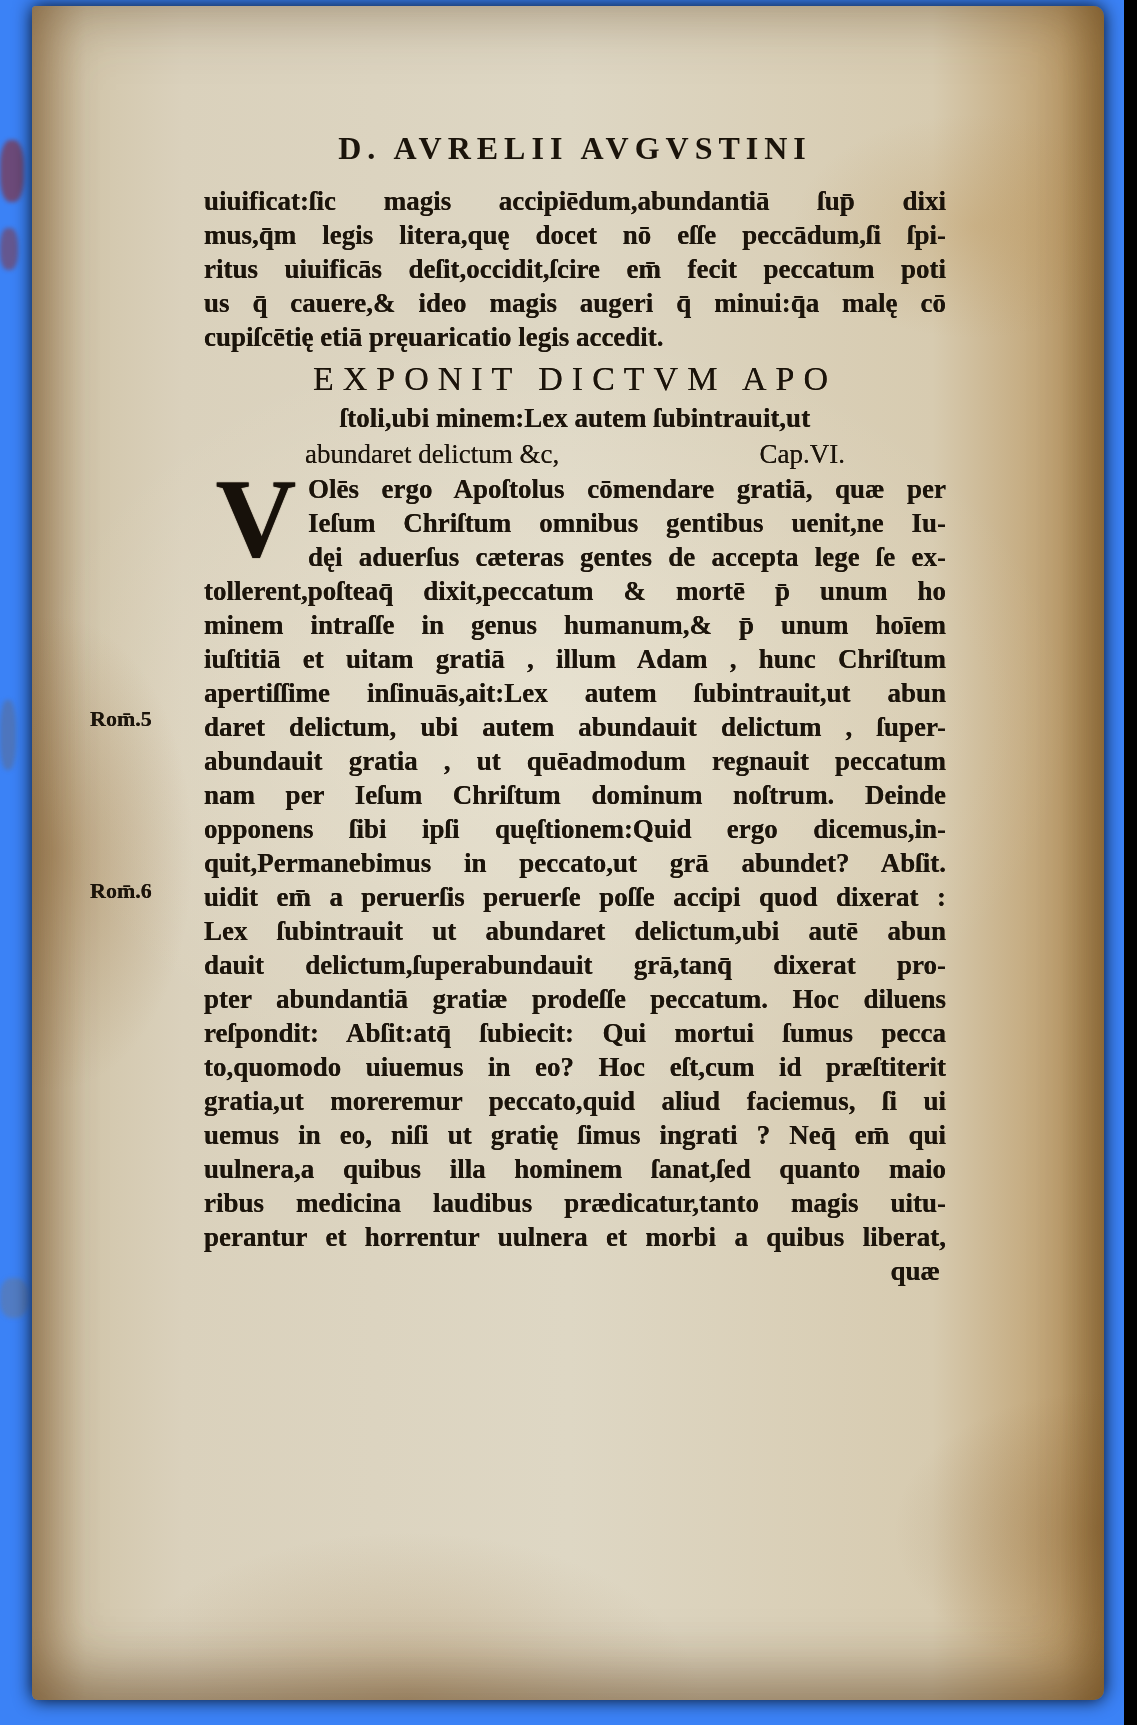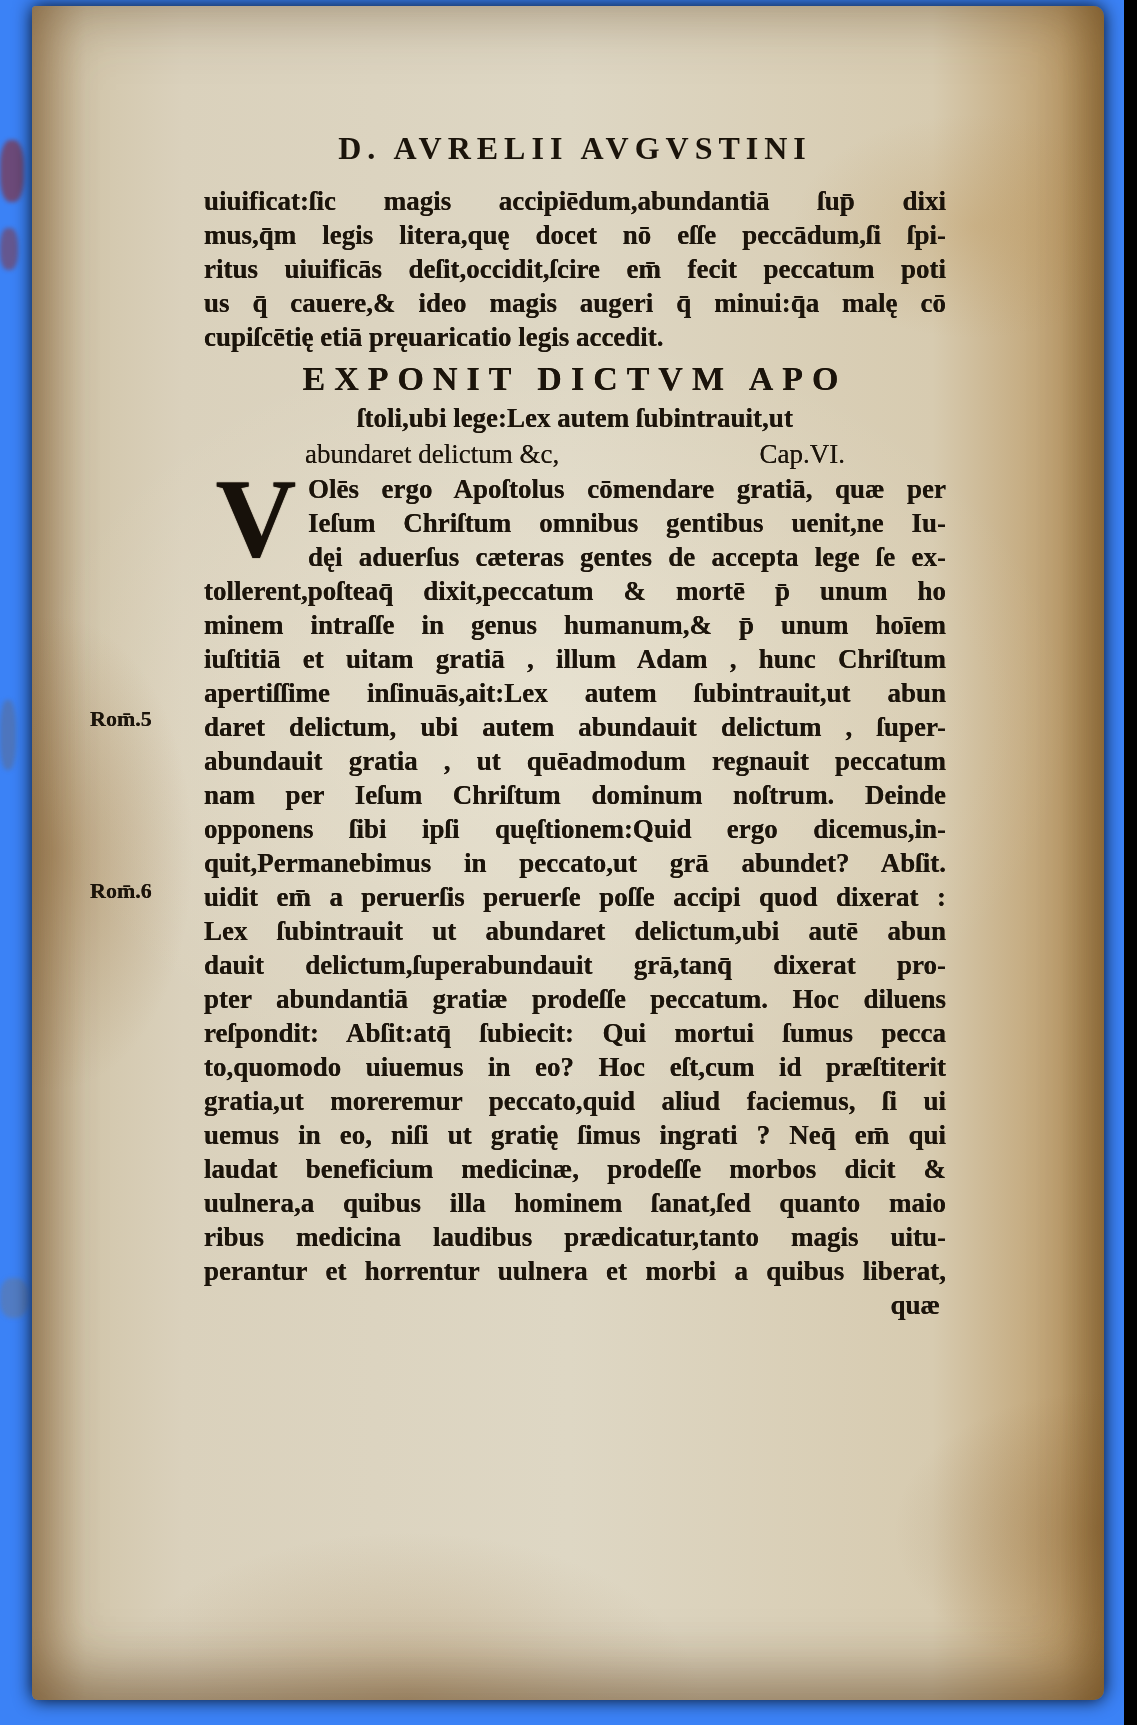--- a/index.html
+++ b/index.html
@@ -38,21 +38,21 @@
     color:#1b140b;
     text-shadow:0 0 0.5px rgba(25,12,0,0.85);
   }
   .line.end{text-align-last:left;}
   .line.indent{padding-left:104px;}
   .line.catch{text-align-last:right;padding-right:6px;}
   .chap-heading{
     position:absolute;top:352px;left:172px;width:742px;color:#1b140b;
   }
   .chap-heading .h1{
-    font-size:34px;font-weight:700;letter-spacing:9px;line-height:42px;
+    font-size:34px;font-weight:400;letter-spacing:9px;line-height:42px;
     text-align:center;white-space:nowrap;
     text-shadow:0 0 0.5px rgba(25,12,0,0.85);
   }
   .chap-heading .h2{
     font-size:27px;font-weight:700;line-height:36px;text-align:center;white-space:nowrap;
     text-shadow:0 0 0.5px rgba(25,12,0,0.85);
   }
   .chap-heading .h3{
     display:flex;justify-content:space-between;
     width:540px;margin:0 auto;
@@ -96,21 +96,21 @@
     <div class="textblock intro">
       <div class="line">uiuificat:ſic magis accipiēdum,abundantiā ſup̄ dixi</div>
       <div class="line">mus,q̄m legis litera,quę docet nō eſſe peccādum,ſi ſpi-</div>
       <div class="line">ritus uiuificās deſit,occidit,ſcire em̄ fecit peccatum poti</div>
       <div class="line">us q̄ cauere,&amp; ideo magis augeri q̄ minui:q̄a malę cō</div>
       <div class="line end">cupiſcētię etiā pręuaricatio legis accedit.</div>
     </div>
 
     <div class="chap-heading">
       <div class="h1">EXPONIT DICTVM APO</div>
-      <div class="h2">ſtoli,ubi lege:Lex autem ſubintrauit,ut</div>
+      <div class="h2">ſtoli,ubi minem:Lex autem ſubintrauit,ut</div>
       <div class="h3">
         <span>abundaret delictum &amp;c,</span>
         <span>Cap.VI.</span>
       </div>
     </div>
 
     <div class="textblock bodytext" style="position:absolute;">
       <div class="dropcap">V</div>
       <div class="line indent">Olēs ergo Apoſtolus cōmendare gratiā, quæ per</div>
       <div class="line indent">Ieſum Chriſtum omnibus gentibus uenit,ne Iu-</div>
@@ -125,21 +125,20 @@
       <div class="line">opponens ſibi ipſi quęſtionem:Quid ergo dicemus,in-</div>
       <div class="line">quit,Permanebimus in peccato,ut grā abundet? Abſit.</div>
       <div class="line">uidit em̄ a peruerſis peruerſe poſſe accipi quod dixerat :</div>
       <div class="line">Lex ſubintrauit ut abundaret delictum,ubi autē abun</div>
       <div class="line">dauit delictum,ſuperabundauit grā,tanq̄ dixerat pro-</div>
       <div class="line">pter abundantiā gratiæ prodeſſe peccatum. Hoc diluens</div>
       <div class="line">reſpondit: Abſit:atq̄ ſubiecit: Qui mortui ſumus pecca</div>
       <div class="line">to,quomodo uiuemus in eo? Hoc eſt,cum id præſtiterit</div>
       <div class="line">gratia,ut moreremur peccato,quid aliud faciemus, ſi ui</div>
       <div class="line">uemus in eo, niſi ut gratię ſimus ingrati ? Neq̄ em̄ qui</div>
-      <div class="line">laudat beneficium medicinæ, prodeſſe morbos dicit &amp;</div>
       <div class="line">uulnera,a quibus illa hominem ſanat,ſed quanto maio</div>
       <div class="line">ribus medicina laudibus prædicatur,tanto magis uitu-</div>
       <div class="line">perantur et horrentur uulnera et morbi a quibus liberat,</div>
       <div class="line catch"><span>quæ</span></div>
     </div>
 
     <div class="margin-note n5">Rom̄.5</div>
     <div class="margin-note n6">Rom̄.6</div>
 
   </div>

